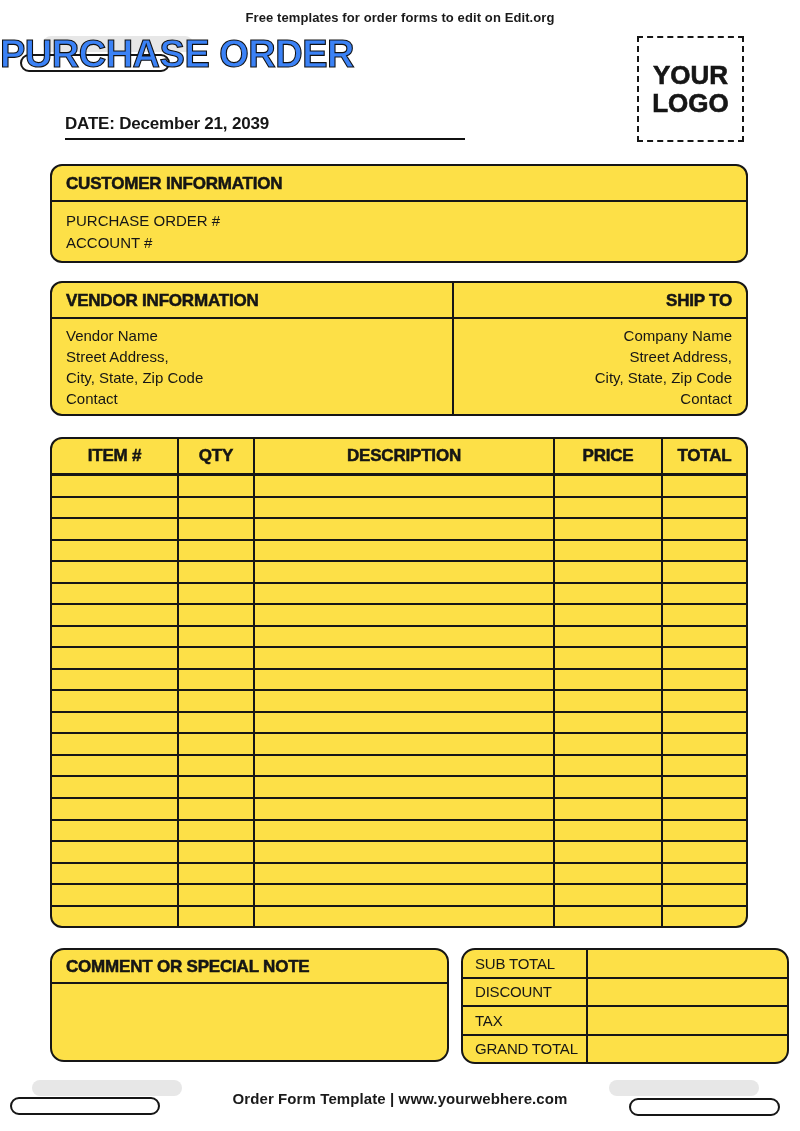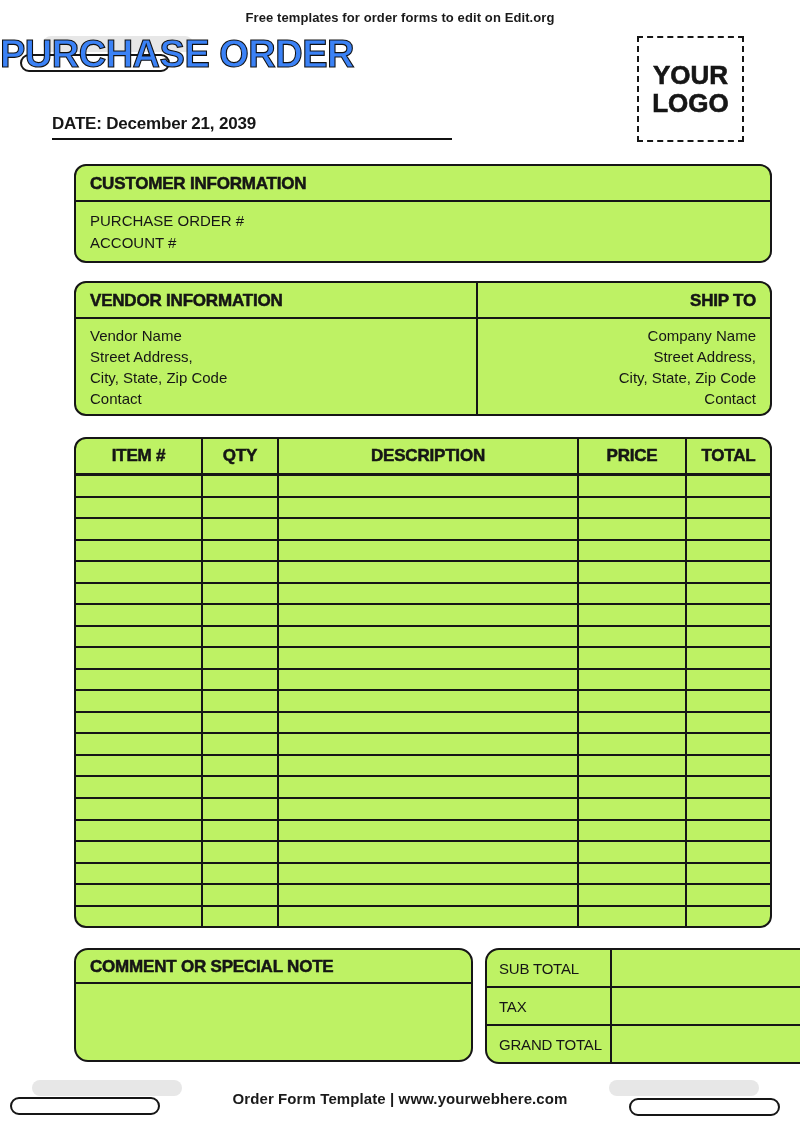--- a/index.html
+++ b/index.html
@@ -33,26 +33,26 @@
   }
   .logo-box .logo-line {
     font-size: 26px; font-weight: 900; line-height: 1.08;
     letter-spacing: 0px; -webkit-text-stroke: 0.6px #111;
   }
   
   .pill-gray { position: absolute; background: #e7e7e7; border-radius: 99px; }
   .pill-outline { position: absolute; background: #fff; border: 2px solid #161616; border-radius: 99px; }
   
   .date-row {
-    position: absolute; left: 52px; top: 114px; width: 400px;
+    position: absolute; left: 65px; top: 114px; width: 400px;
     border-bottom: 2px solid #111; padding-bottom: 4px;
     font-size: 17px; font-weight: 700; letter-spacing: -0.2px;
   }
   
-  .box { position: absolute; border: 2px solid #161616; border-radius: 12px; background: #bef264; margin-left: 24px; }
+  .box { position: absolute; border: 2px solid #161616; border-radius: 12px; background: #fde047; }
   .box-header {
     font-size: 17px; font-weight: 900; letter-spacing: -0.2px;
     -webkit-text-stroke: 0.5px #111;
     padding: 8px 14px 6px 14px;
   }
   .hr { border-bottom: 2px solid #161616; }
   
   .customer-box { left: 50px; top: 164px; width: 698px; height: 99px; }
   .customer-body { padding: 8px 14px; font-size: 15px; line-height: 22px; font-weight: 400; }
   
@@ -311,20 +311,24 @@
     <div class="box-header hr">COMMENT OR SPECIAL NOTE</div>
     <div class="comment-body"></div>
   </div>
 
   <div class="box totals-box">
     <div class="t-row">
       <div class="t-label">SUB TOTAL</div>
       <div class="t-value"></div>
     </div>
     <div class="t-row">
+      <div class="t-label">DISCOUNT</div>
+      <div class="t-value"></div>
+    </div>
+    <div class="t-row">
       <div class="t-label">TAX</div>
       <div class="t-value"></div>
     </div>
     <div class="t-row">
       <div class="t-label">GRAND TOTAL</div>
       <div class="t-value"></div>
     </div>
   </div>
 
   <div class="footer-text">Order Form Template | www.yourwebhere.com</div>

